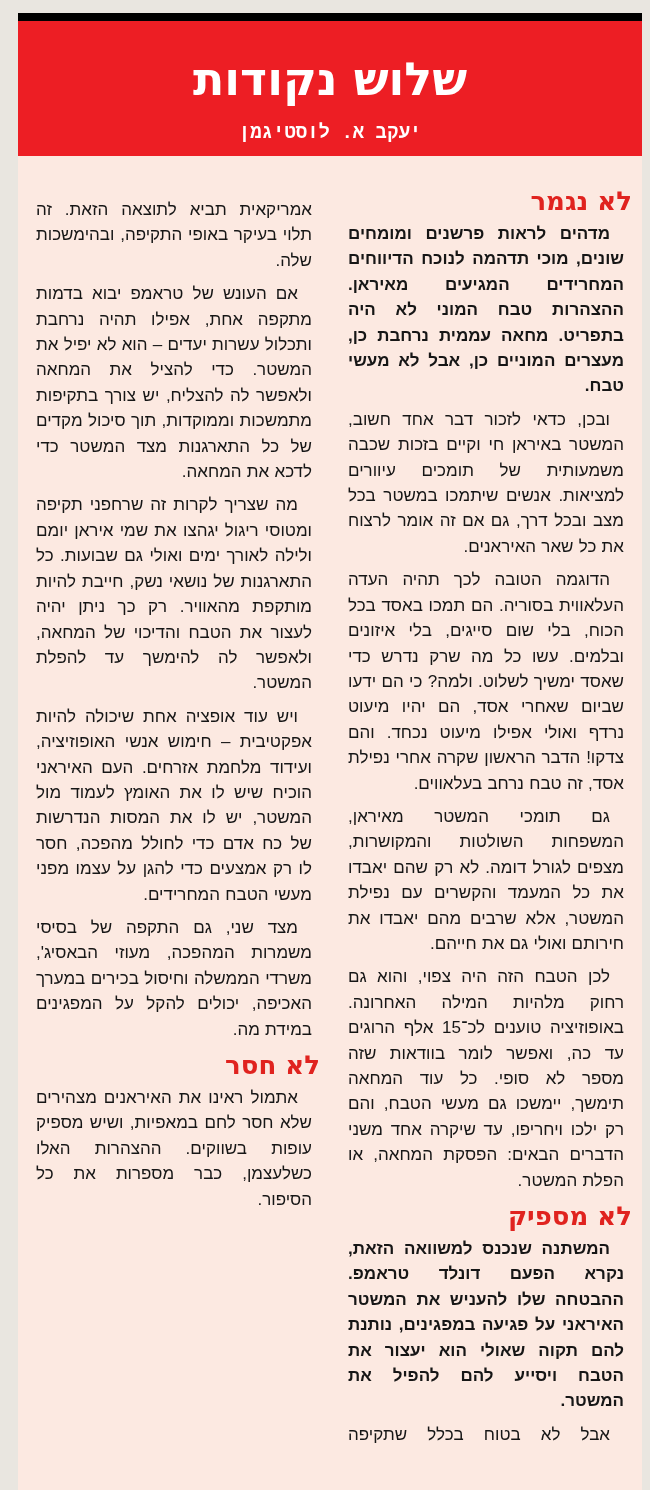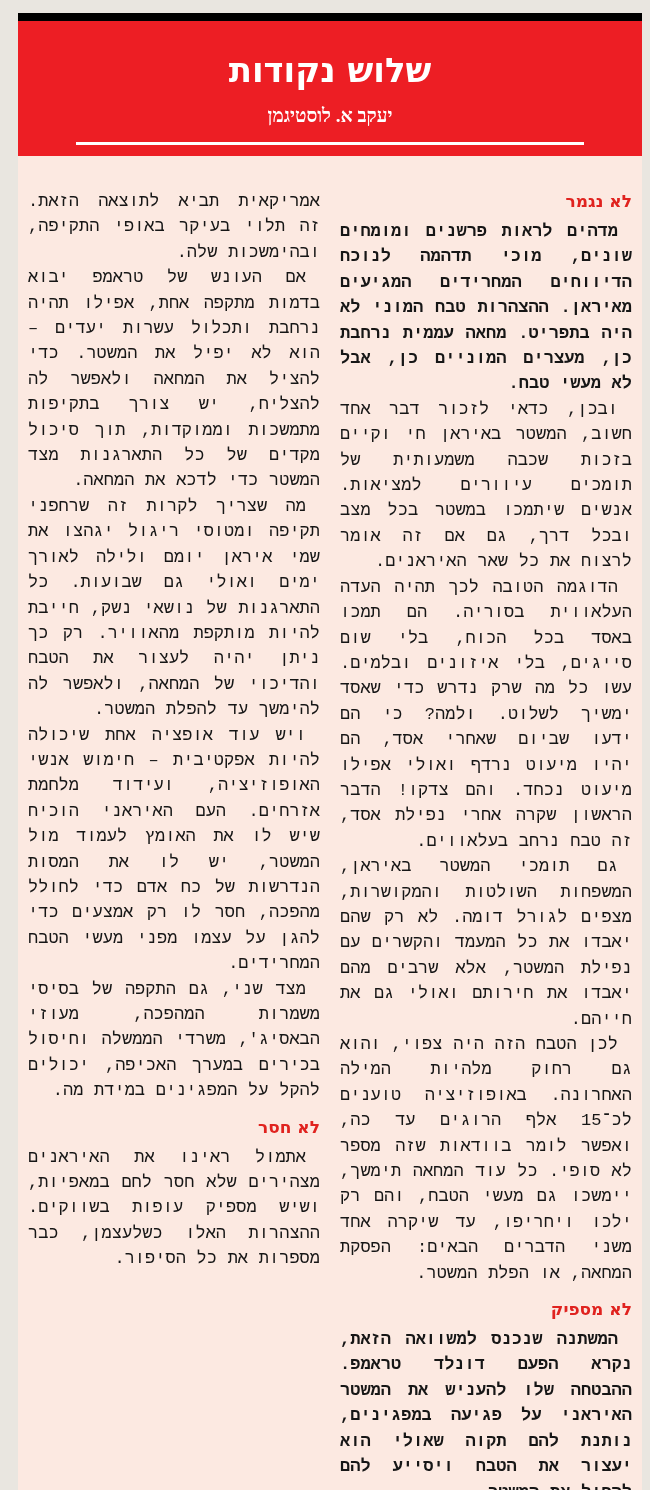--- a/index.html
+++ b/index.html
@@ -24,32 +24,32 @@
     background: var(--banner-red, #ed1e24);
     height: 143px;
     text-align: center;
     box-sizing: border-box;
   }
   .banner-topbar {
     height: 8px;
     background: var(--bar-black, #000000);
   }
   .title {
-    margin: 8px;
+    margin: 17px;
     padding-top: 15px;
     font-family: "DejaVu Sans", "Liberation Sans", sans-serif;
     font-weight: 700;
-    font-size: 34px;
+    font-size: 46px;
     line-height: 52px;
     color: var(--banner-text, #ffffff);
     letter-spacing: 0px;
   }
   .byline {
     margin-top: 9px;
-    font-family: Liberation Serif, serif;
+    font-family: Liberation Mono, monospace;
     font-weight: 700;
     font-size: 19px;
     line-height: 22px;
     color: var(--banner-text, #ffffff);
   }
   .banner-rule {
     width: 508px;
     height: 3px;
     background: var(--banner-text, #ffffff);
     margin: 15px auto 0;
@@ -60,43 +60,43 @@
     box-sizing: border-box;
     padding: 33px 10px 0;
     display: flex;
     gap: 20px;
   }
   .col {
     flex: 1 1 0;
     min-width: 0;
   }
   .col p {
-    margin: 0;
-    font-family: Liberation Mono, monospace;
+    margin: 8px;
+    font-family: Liberation Sans, sans-serif;
     font-size: 17px;
     line-height: 25.4px;
     color: var(--text-color, #161616);
     text-align: justify;
     text-indent: 14px;
     word-spacing: 0.5px;
   }
   .col p.blk-lead {
     font-weight: 700;
   }
   .col p.blk-cont {
     text-indent: 0;
   }
   .col p.blk-splitline {
     text-align-last: justify;
   }
   .col h2.blk-heading {
     margin: 11px 0 6px;
     font-family: "DejaVu Sans", "Liberation Sans", sans-serif;
     font-weight: 700;
-    font-size: 17px;
+    font-size: 26px;
     line-height: 24px;
     color: var(--heading-red, #e0231f);
   }
   .col h2.blk-heading:first-child {
     margin-top: 0;
   }
 </style>
 </head>
 <body>
 
@@ -106,21 +106,21 @@
     <h1 class="title" dir="rtl">שלוש נקודות</h1>
     <div class="byline" dir="rtl">יעקב א. לוסטיגמן</div>
     <div class="banner-rule"></div>
   </header>
   <main class="article-body" dir="rtl">
     <div class="col">
         <h2 class="blk-heading">לא נגמר</h2>
         <p class="blk-lead">מדהים לראות פרשנים ומומחים שונים, מוכי תדהמה לנוכח הדיווחים המחרידים המגיעים מאיראן. ההצהרות טבח המוני לא היה בתפריט. מחאה עממית נרחבת כן, מעצרים המוניים כן, אבל לא מעשי טבח.</p>
         <p class="blk-para">ובכן, כדאי לזכור דבר אחד חשוב, המשטר באיראן חי וקיים בזכות שכבה משמעותית של תומכים עיוורים למציאות. אנשים שיתמכו במשטר בכל מצב ובכל דרך, גם אם זה אומר לרצוח את כל שאר האיראנים.</p>
         <p class="blk-para">הדוגמה הטובה לכך תהיה העדה העלאווית בסוריה. הם תמכו באסד בכל הכוח, בלי שום סייגים, בלי איזונים ובלמים. עשו כל מה שרק נדרש כדי שאסד ימשיך לשלוט. ולמה? כי הם ידעו שביום שאחרי אסד, הם יהיו מיעוט נרדף ואולי אפילו מיעוט נכחד. והם צדקו! הדבר הראשון שקרה אחרי נפילת אסד, זה טבח נרחב בעלאווים.</p>
-        <p class="blk-para">גם תומכי המשטר באיראן, המשפחות השולטות והמקושרות, מצפים לגורל דומה. לא רק שהם יאבדו את כל המעמד והקשרים עם נפילת המשטר, אלא שרבים מהם יאבדו את חירותם ואולי גם את חייהם.</p>
+        <p class="blk-para">גם תומכי המשטר מאיראן, המשפחות השולטות והמקושרות, מצפים לגורל דומה. לא רק שהם יאבדו את כל המעמד והקשרים עם נפילת המשטר, אלא שרבים מהם יאבדו את חירותם ואולי גם את חייהם.</p>
         <p class="blk-para">לכן הטבח הזה היה צפוי, והוא גם רחוק מלהיות המילה האחרונה. באופוזיציה טוענים לכ־15 אלף הרוגים עד כה, ואפשר לומר בוודאות שזה מספר לא סופי. כל עוד המחאה תימשך, יימשכו גם מעשי הטבח, והם רק ילכו ויחריפו, עד שיקרה אחד משני הדברים הבאים: הפסקת המחאה, או הפלת המשטר.</p>
         <h2 class="blk-heading">לא מספיק</h2>
         <p class="blk-lead">המשתנה שנכנס למשוואה הזאת, נקרא הפעם דונלד טראמפ. ההבטחה שלו להעניש את המשטר האיראני על פגיעה במפגינים, נותנת להם תקוה שאולי הוא יעצור את הטבח ויסייע להם להפיל את המשטר.</p>
         <p class="blk-splitline">אבל לא בטוח בכלל שתקיפה</p>
       </div>
     <div class="col">
         <p class="blk-cont">אמריקאית תביא לתוצאה הזאת. זה תלוי בעיקר באופי התקיפה, ובהימשכות שלה.</p>
         <p class="blk-para">אם העונש של טראמפ יבוא בדמות מתקפה אחת, אפילו תהיה נרחבת ותכלול עשרות יעדים – הוא לא יפיל את המשטר. כדי להציל את המחאה ולאפשר לה להצליח, יש צורך בתקיפות מתמשכות וממוקדות, תוך סיכול מקדים של כל התארגנות מצד המשטר כדי לדכא את המחאה.</p>
         <p class="blk-para">מה שצריך לקרות זה שרחפני תקיפה ומטוסי ריגול יגהצו את שמי איראן יומם ולילה לאורך ימים ואולי גם שבועות. כל התארגנות של נושאי נשק, חייבת להיות מותקפת מהאוויר. רק כך ניתן יהיה לעצור את הטבח והדיכוי של המחאה, ולאפשר לה להימשך עד להפלת המשטר.</p>
         <p class="blk-para">ויש עוד אופציה אחת שיכולה להיות אפקטיבית – חימוש אנשי האופוזיציה, ועידוד מלחמת אזרחים. העם האיראני הוכיח שיש לו את האומץ לעמוד מול המשטר, יש לו את המסות הנדרשות של כח אדם כדי לחולל מהפכה, חסר לו רק אמצעים כדי להגן על עצמו מפני מעשי הטבח המחרידים.</p>

